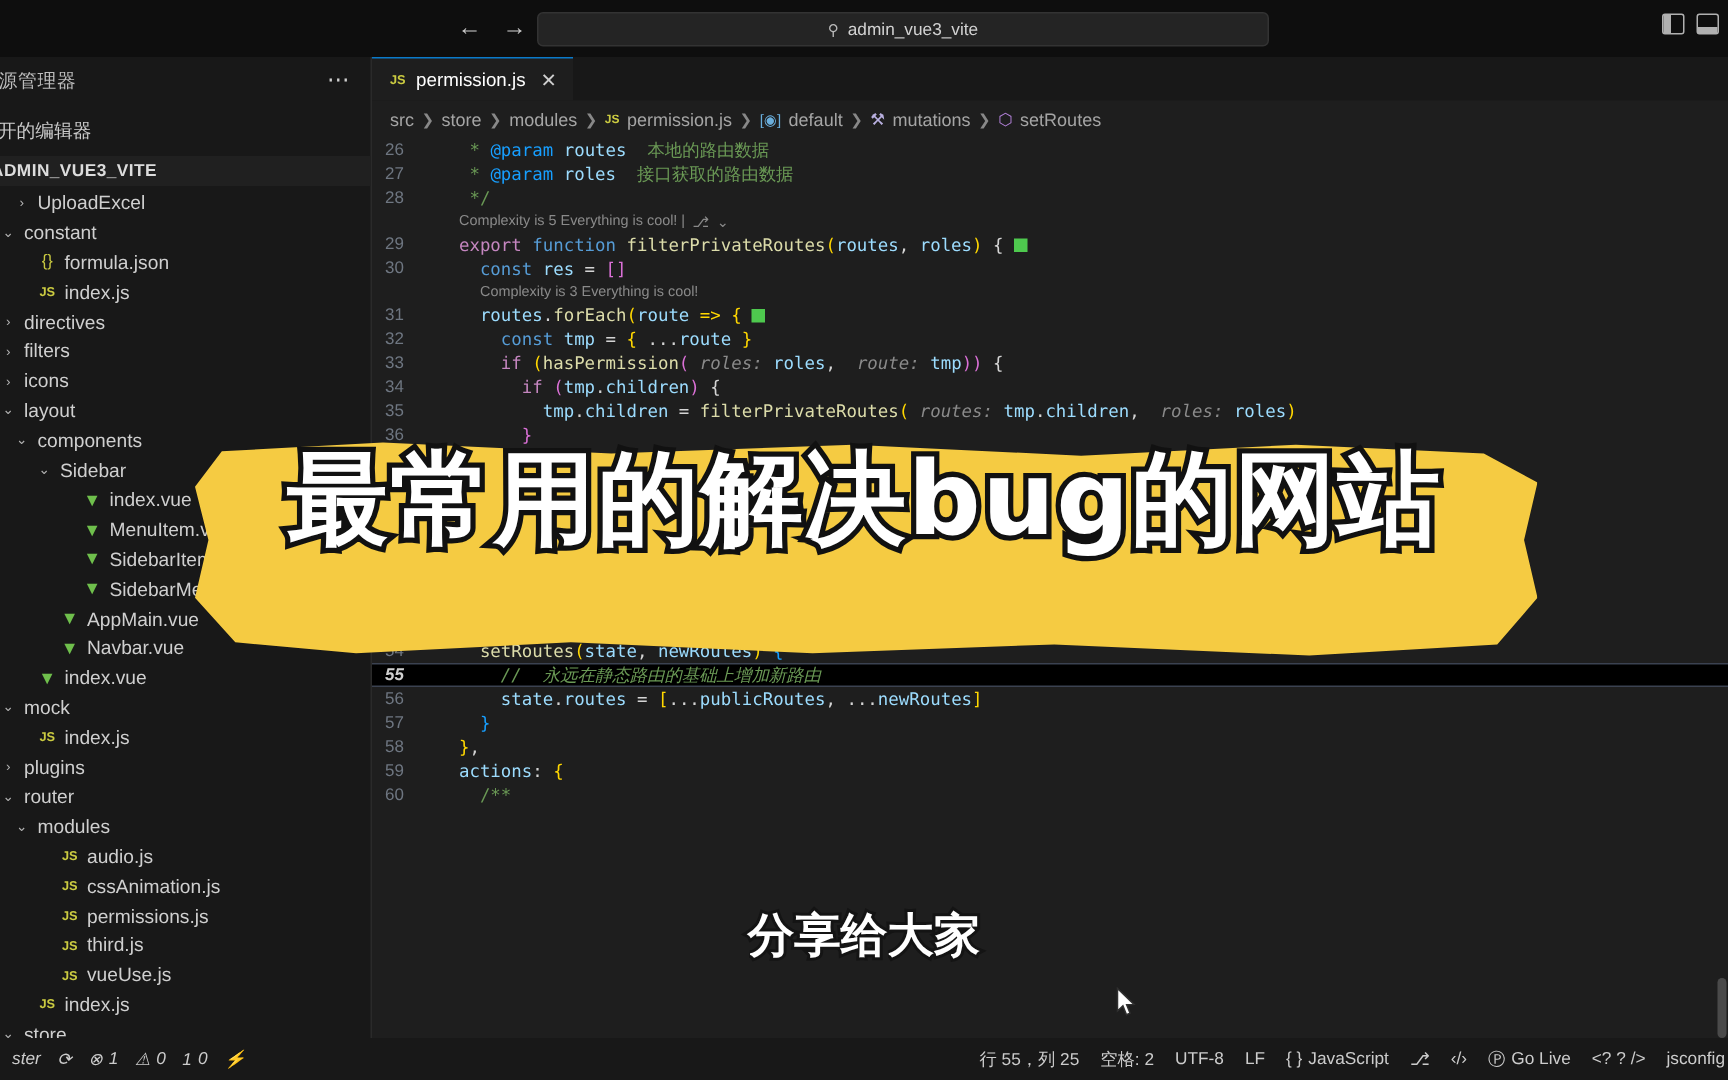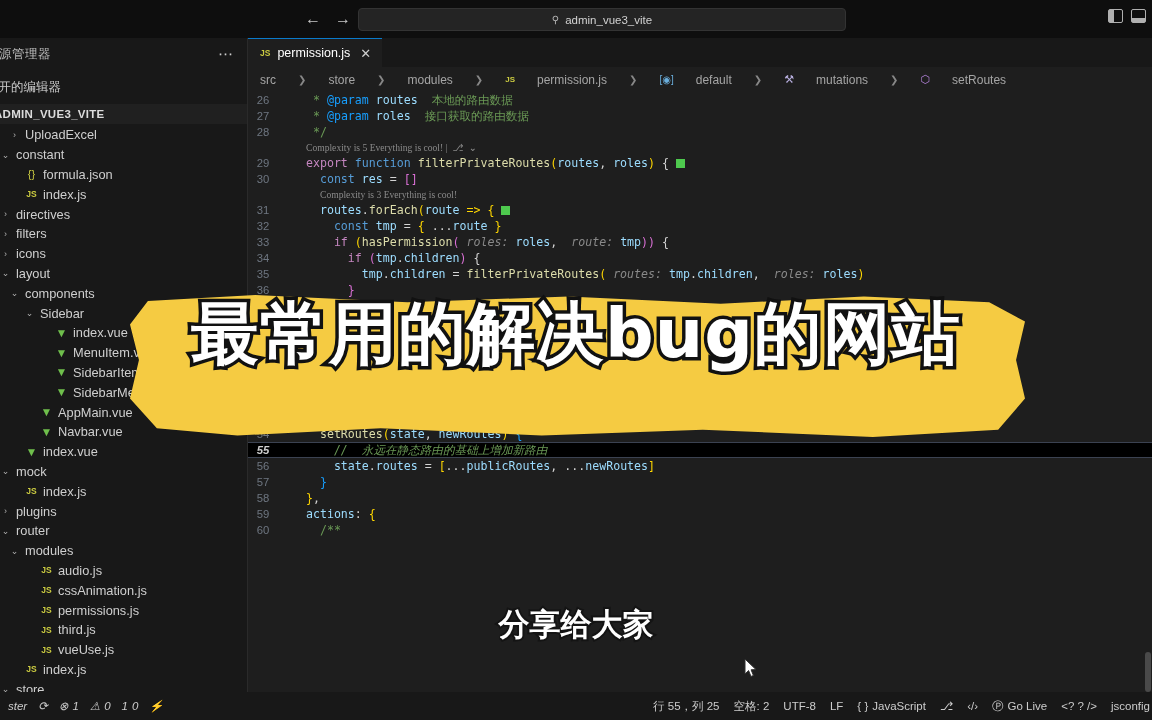--- a/index.html
+++ b/index.html
@@ -67,21 +67,21 @@
   .tabbar { height:29px; background:#181818; display:flex; position:relative; }
   .tab {
     height:29px; display:flex; align-items:center; gap:7px;
     padding:0 11px 0 12px; background:#1e1e1e; color:#ffffff; font-size:12.5px;
     border-top:1.5px solid #0a7aca; position:relative;
   }
   .tab .tab-js { color:#cbcb41; font-size:8.5px; font-weight:bold; }
   .tab .tab-close { color:#cfcfcf; font-size:13px; margin-left:3px; }
 
   .breadcrumb {
-    height:25px; display:flex; align-items:center; gap:22px;
+    height:25px; display:flex; align-items:center; gap:5px;
     padding-left:12px; font-size:12px; color:#a5a5a5; background:#1e1e1e;
   }
   .bc-sep { color:#888; font-size:10px; }
   .bc-js { color:#cbcb41; font-size:8px; font-weight:bold; }
   .bc-sym-default { color:#6aaedc; font-size:10px; }
   .bc-sym-mut { color:#b9b0e0; font-size:11px; }
   .bc-sym-fn { color:#b180d7; font-size:11px; }
 
   
   .code-wrap { position:absolute; left:0; top:54px; right:0; bottom:0; overflow:hidden; background:#1e1e1e; }
@@ -90,21 +90,21 @@
     font-family:"DejaVu Sans Mono", monospace; font-size:11.6px; white-space:pre;
   }
   .ln {
     width:44px; flex:0 0 44px; text-align:center; padding-right:14px;
     color:#6e7681; font-size:11.3px; font-family:"Liberation Sans", sans-serif;
   }
   .ln.cur { color:#d0d0d0; font-weight:bold; }
   .ctext { flex:1; color:#d4d4d4; }
   .hint {
     position:relative; height:15px; display:flex; align-items:center;
-    font-size:9.6px; color:#8a8a8a; font-family:Liberation Serif, serif;
+    font-size:9.6px; color:#8a8a8a; font-family:Liberation Sans, sans-serif;
   }
   .hint .hpad { width:58px; flex:0 0 58px; }
   .codeline.active { background:#000000; box-shadow:inset 0 1px 0 #3b4251, inset 0 -1px 0 #3b4251;font-style:italic; }
 
   
   .k  { color:#c586c0; }   
   .kb { color:#569cd6;text-align:right; }   
   .fn { color:#dcdcaa; }
   .v  { color:#9cdcfe; }
   .p  { color:#d4d4d4; }

